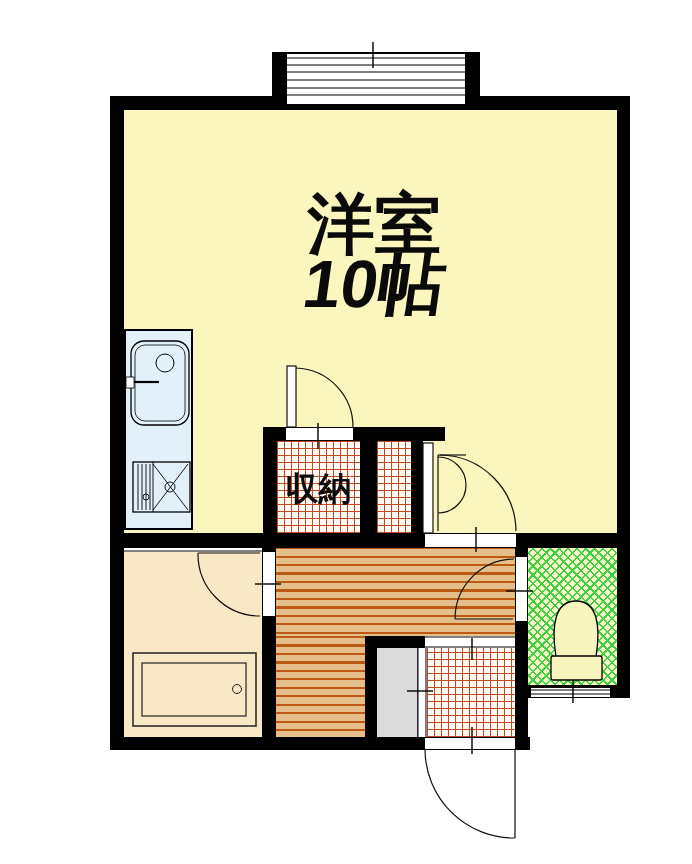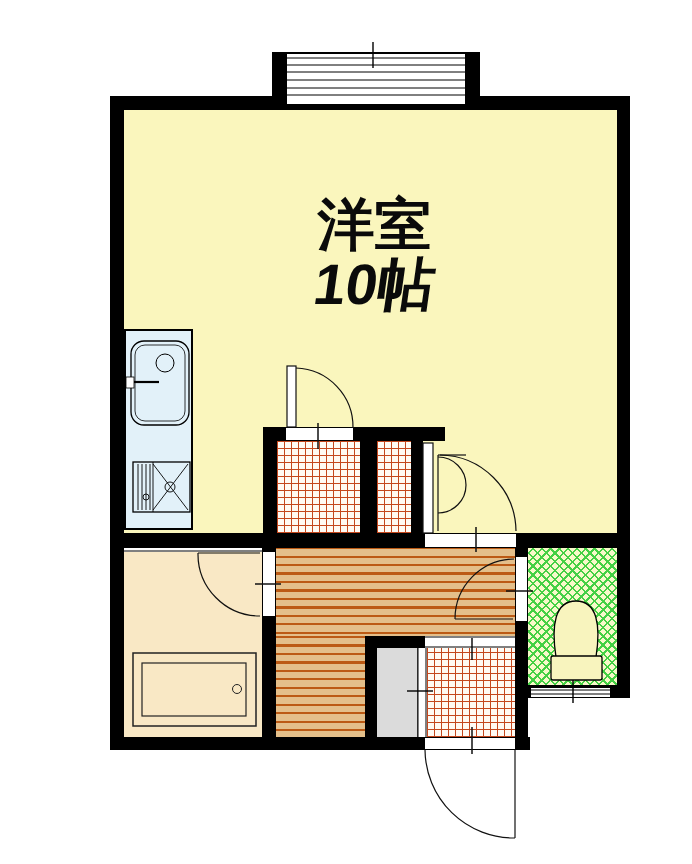--- a/index.html
+++ b/index.html
@@ -19,21 +19,21 @@
   .crosshatch{background-color:#F7F9C9;
     background-image:
       repeating-linear-gradient(45deg,#44D044 0 1.7px,transparent 1.7px 6.2px),
       repeating-linear-gradient(-45deg,#44D044 0 1.7px,transparent 1.7px 6.2px);}
   .sill-h{position:absolute;background:#fff;border-top:1px solid #000;border-bottom:1px solid #000;box-sizing:border-box;}
   .sill-v{position:absolute;background:#fff;border-left:1px solid #000;border-right:1px solid #000;box-sizing:border-box;}
   .white{position:absolute;background:#fff;}
   .kitchen{position:absolute;background:#E2F1F9;border:2px solid #000;box-sizing:border-box;}
   .glass{position:absolute;background:#fff;border:2px solid #000;box-sizing:border-box;}
   .label{position:absolute;color:#0a0a0a;font-weight:bold;text-align:center;white-space:nowrap;}
-  #main-label{left:252px;top:194px;width:245px;font-size:57px;line-height:60px;}
+  #main-label{left:252px;top:194px;width:245px;font-size:67px;line-height:60px;}
   #main-label .l2{transform:skewX(-8deg);}
   #closet-label{left:277px;top:471px;width:83px;font-size:33px;line-height:36px;}
   #entrance-label{left:427px;top:677px;width:89px;font-size:35px;line-height:38px;}
   svg.overlay{position:absolute;left:0;top:0;pointer-events:none;}
 </style>
 </head>
 <body>
 
 <div id="plan">
 
@@ -158,14 +158,15 @@
     <g stroke="#000" stroke-width="1.3" fill="#F8F4BE">
       <path d="M556 657 C551 625 555 601 576 601 C597 601 601 625 596 657 Z"></path>
       <rect x="551" y="656" width="51" height="24" rx="2"></rect>
     </g>
   </svg>
 
   <div class="label" id="main-label">
     <div class="l1">洋室</div>
     <div class="l2">10帖</div>
   </div>
+  <div class="label" id="closet-label">収納</div>
 
 </div>
 
 </body></html>

